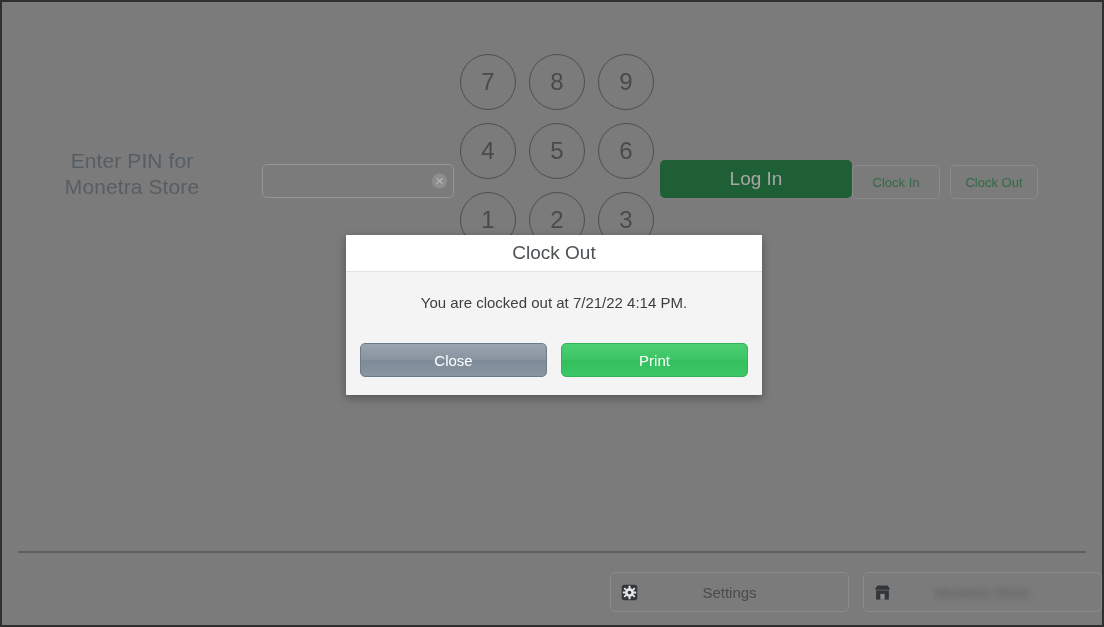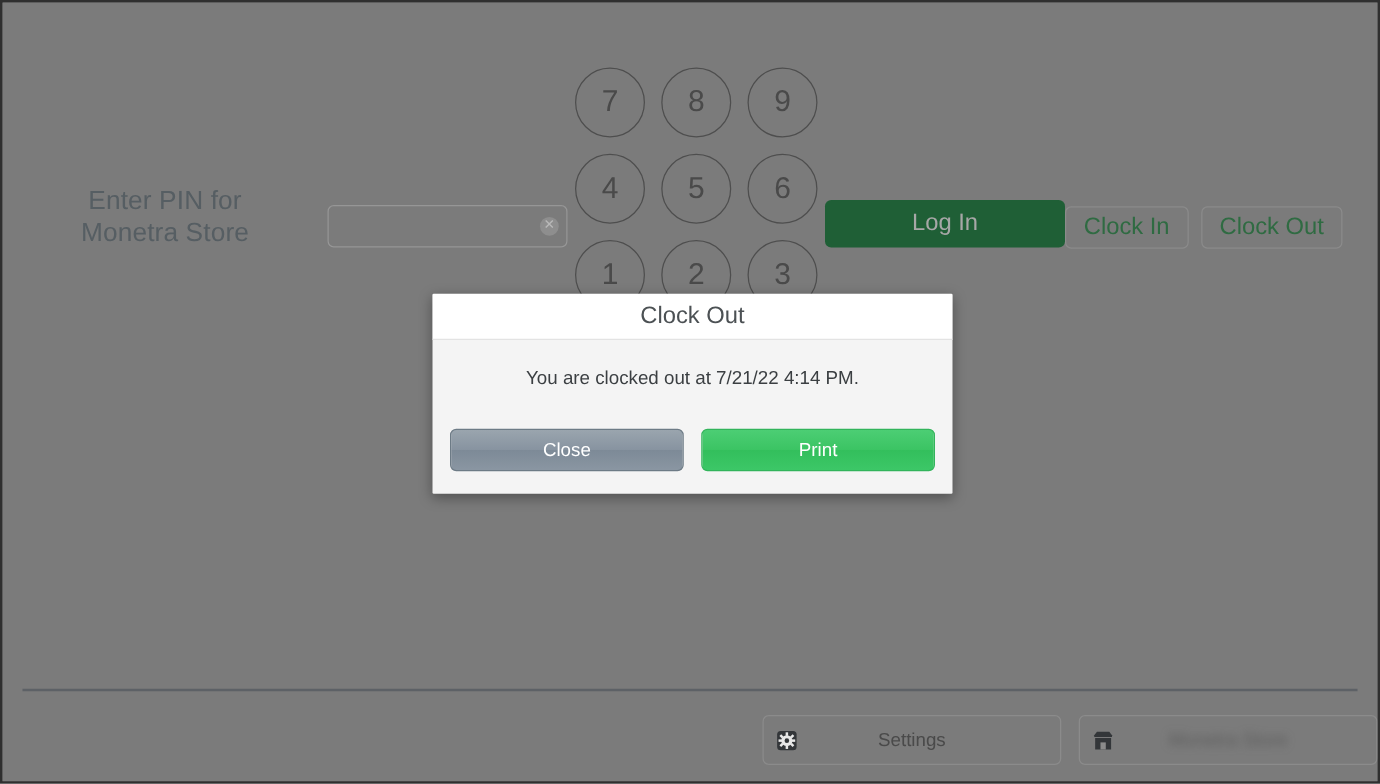--- a/index.html
+++ b/index.html
@@ -124,21 +124,21 @@
     gap: 10px;
   }
   .clock-btn {
     min-width: 88px;
     height: 34px;
     padding: 0 14px;
     border: 1px solid #8b8b8b;
     border-radius: 5px;
     background: transparent;
     color: #2f6b42;
-    font-size: 19px;
+    font-size: 13px;
     font-family: "Liberation Sans", sans-serif;
     cursor: pointer;
   }
   #footer-divider {
     position: absolute;
     left: 16px;
     right: 16px;
     top: 549px;
     height: 2px;
     background: #5d6166;

